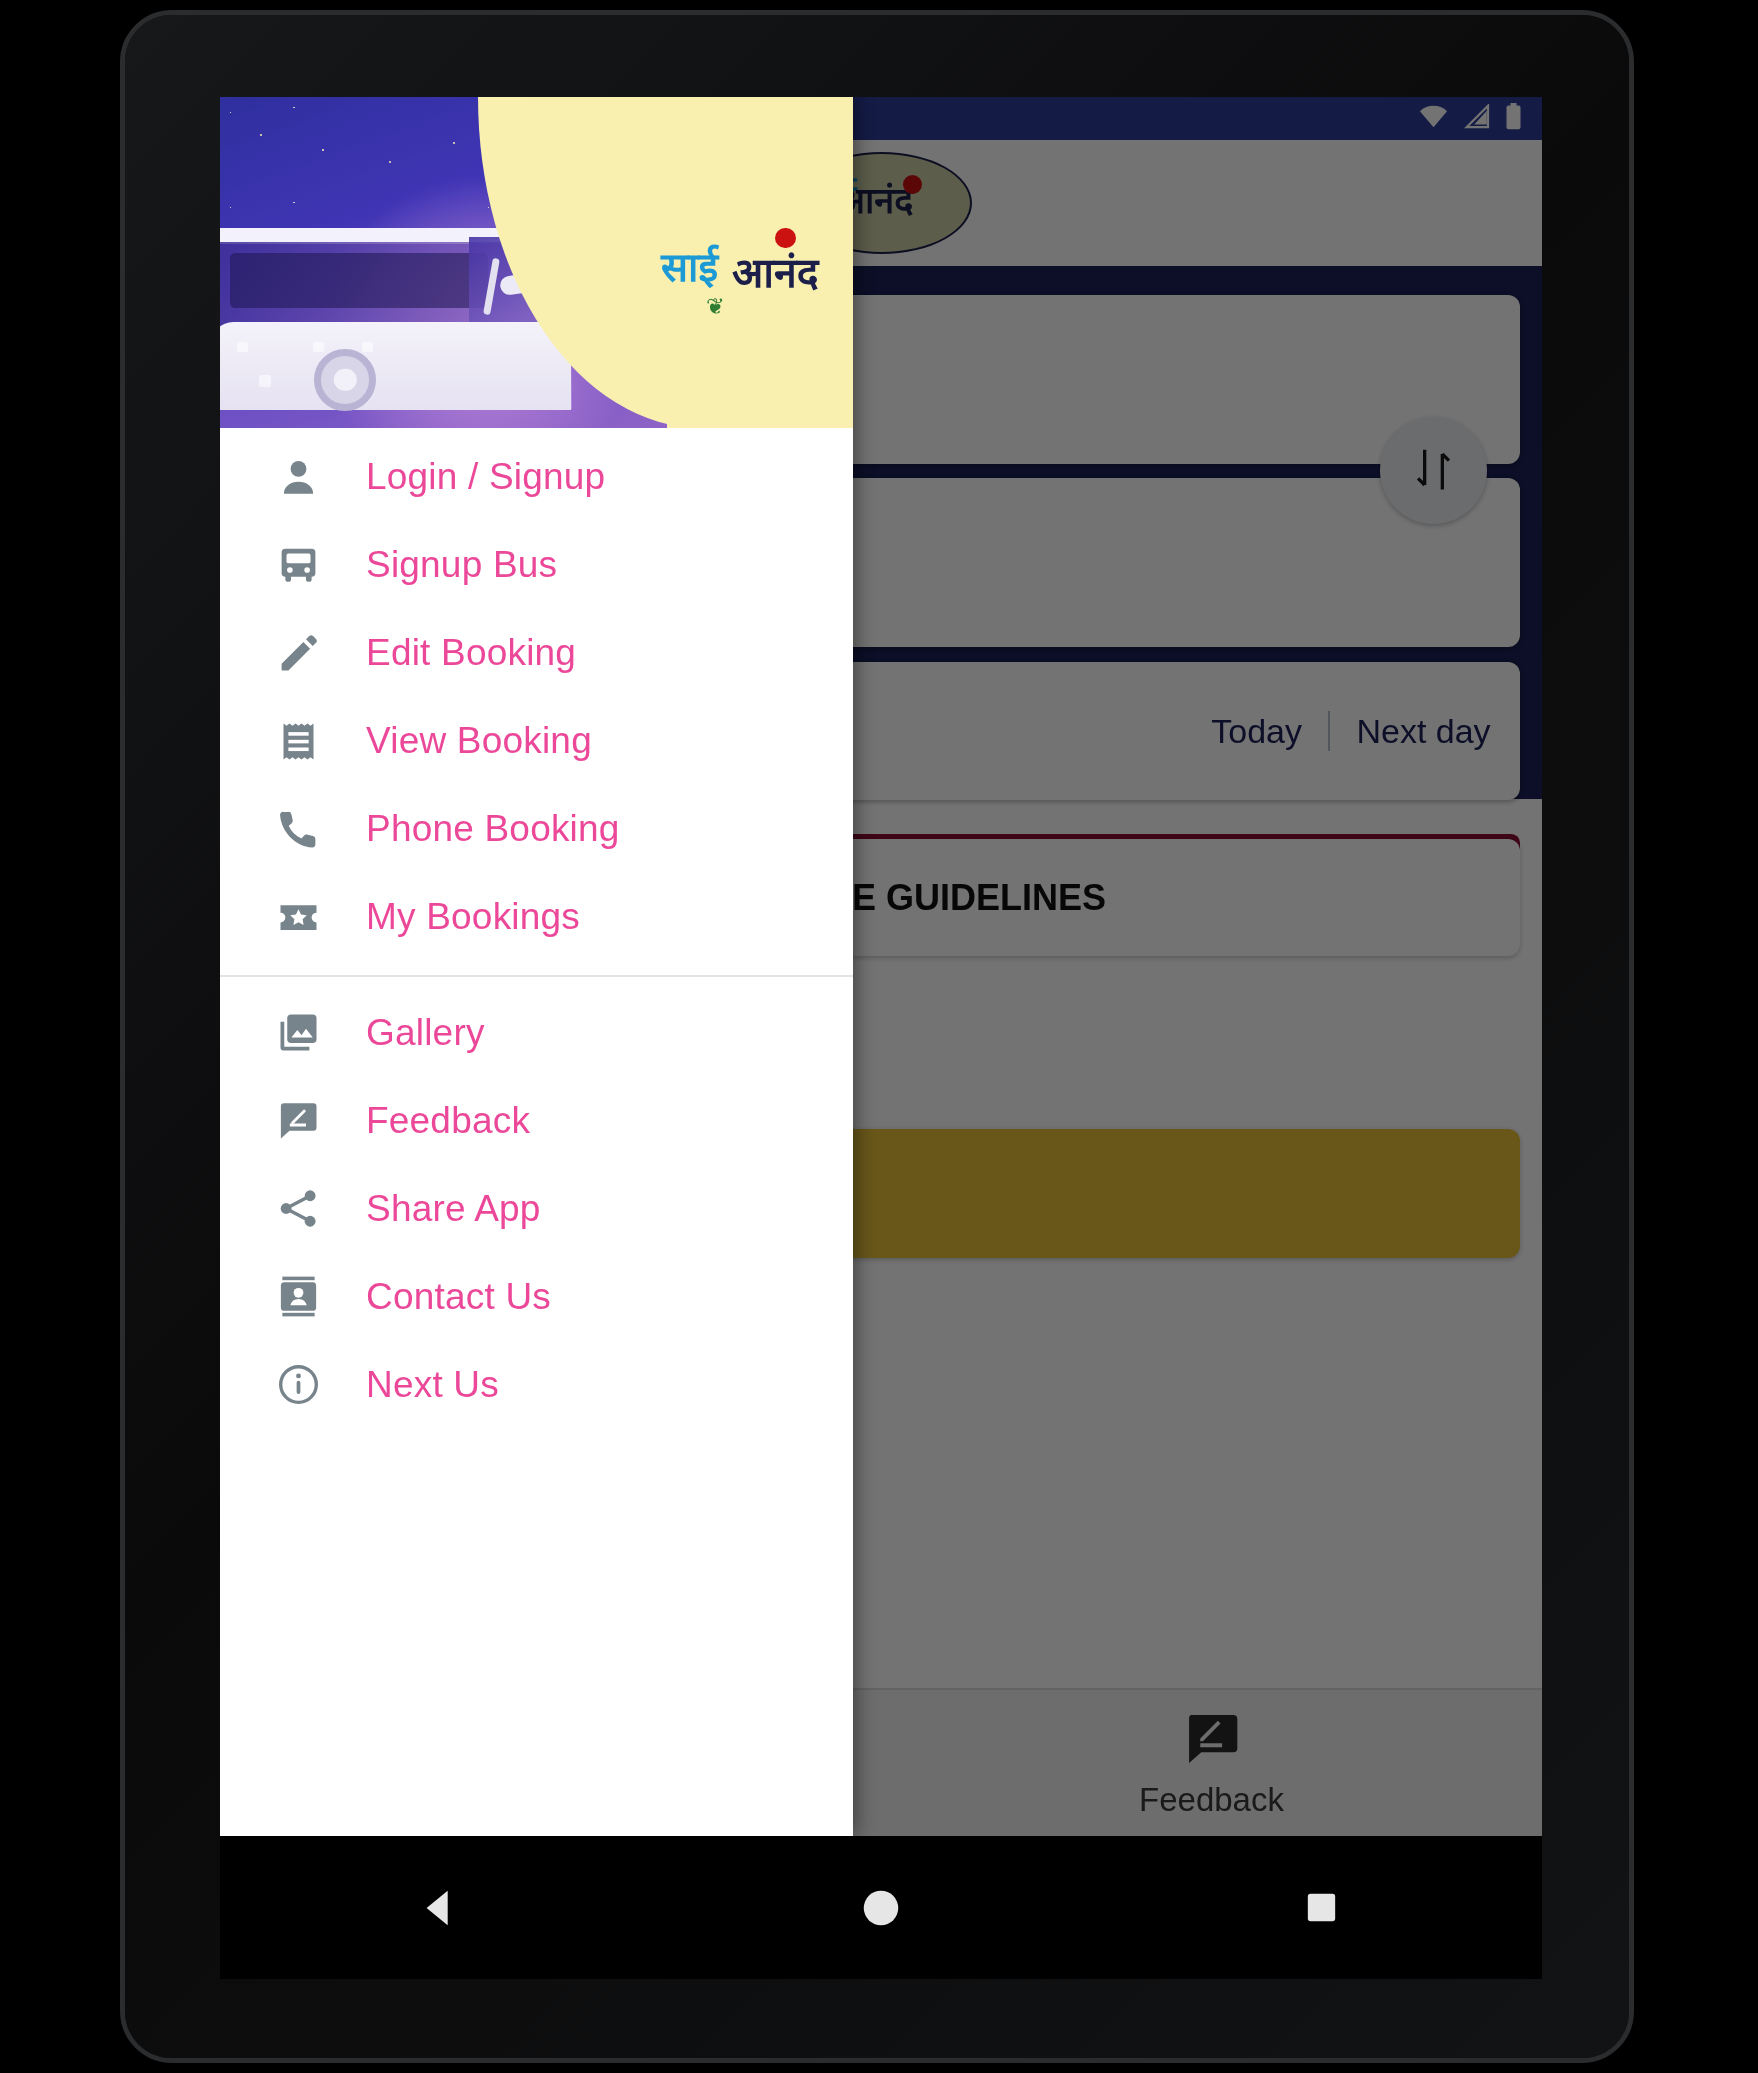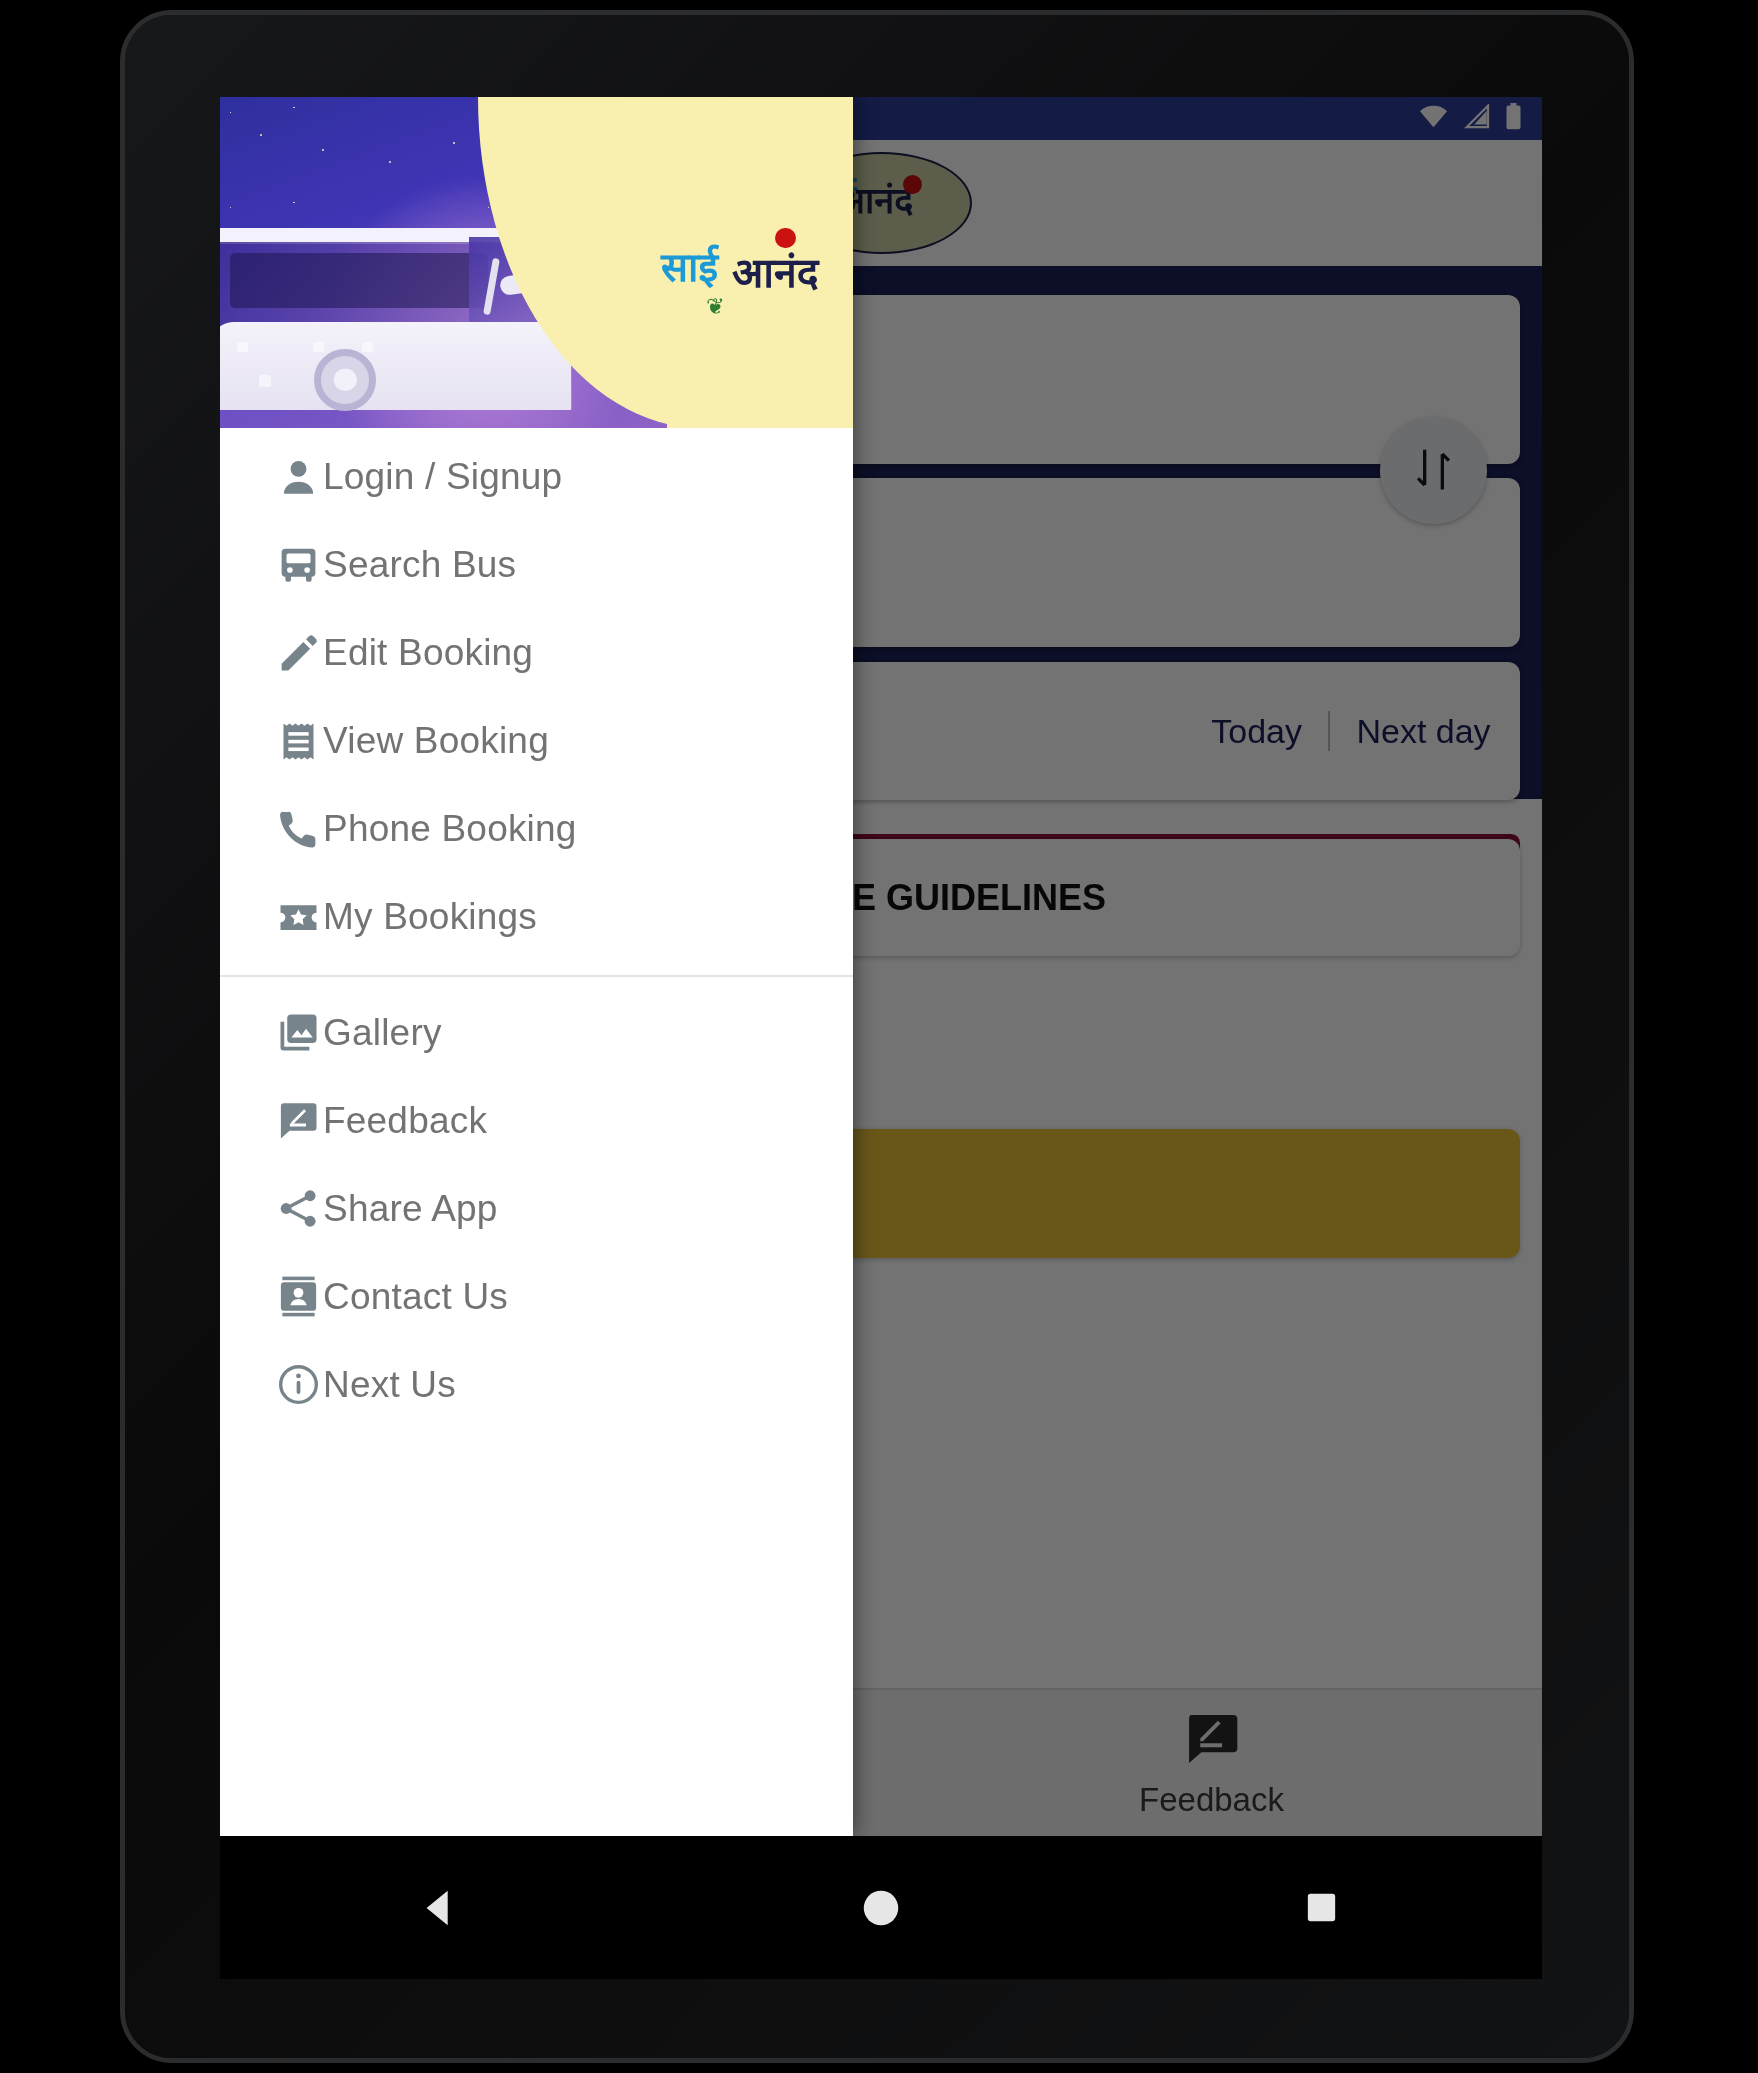--- a/index.html
+++ b/index.html
@@ -218,21 +218,21 @@
   #menu{ padding-top:5.2px; }
   .menu-item{
     display:flex; align-items:center; height:88px; padding-left:53px; cursor:pointer;
   }
   .menu-item .mi-icon{
     width:50px; height:50px; display:flex; align-items:center; justify-content:center;
     flex:0 0 50px;
   }
   .menu-item .mi-icon svg{ fill:#78848b; }
   .menu-item .mi-label{
-    font-size:37px; color:#737373; letter-spacing:0.2px;
+    margin-left:43px; font-size:37px; color:#ec4899; letter-spacing:0.2px;
   }
   .menu-divider{
     height:1.7px; background:#e3e3e3; margin:13.8px 0 12px 0;
   }
 
   
   #android-nav{
     position:absolute; left:220px; top:1836px; width:1322px; height:143px;
     background:#000; display:flex; align-items:center; justify-content:space-around;
   }
@@ -393,21 +393,21 @@
 
       <div class="menu-item">
         <span class="mi-icon">
           <svg width="45" height="45" viewBox="0 0 24 24">
               <path d="M5 3h14a2 2 0 0 1 2 2v11a2 2 0 0 1-2 2v1.6a1 1 0 0 1-1 1h-1a1 1 0 0 1-1-1V18H8v1.6a1 1 0 0 1-1 1H6a1 1 0 0 1-1-1V18a2 2 0 0 1-2-2V5a2 2 0 0 1 2-2z"></path>
               <rect x="5.6" y="5.6" width="12.8" height="5.2" rx="1" fill="#fff"></rect>
               <circle cx="7.4" cy="14.4" r="1.5" fill="#fff"></circle>
               <circle cx="16.6" cy="14.4" r="1.5" fill="#fff"></circle>
             </svg>
         </span>
-        <span class="mi-label">Search Bus</span>
+        <span class="mi-label">Signup Bus</span>
       </div>
 
       <div class="menu-item">
         <span class="mi-icon">
           <svg width="45" height="45" viewBox="0 0 24 24">
               <path d="M3 17.4 14.6 5.8l3.6 3.6L6.6 21H3z"></path>
               <path d="M16 4.4l1.6-1.6a1.6 1.6 0 0 1 2.3 0l1.3 1.3a1.6 1.6 0 0 1 0 2.3L19.6 8z"></path>
             </svg>
         </span>
         <span class="mi-label">Edit Booking</span>

